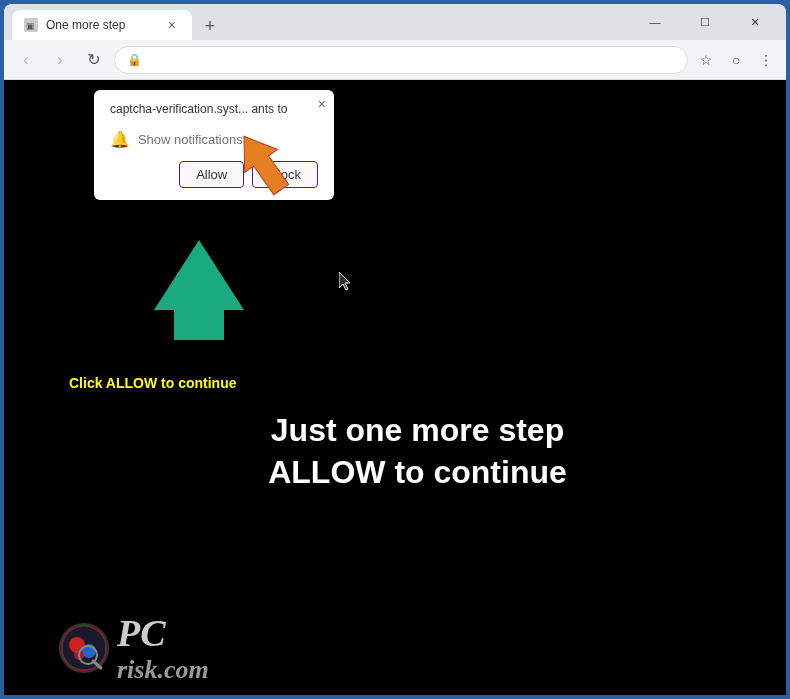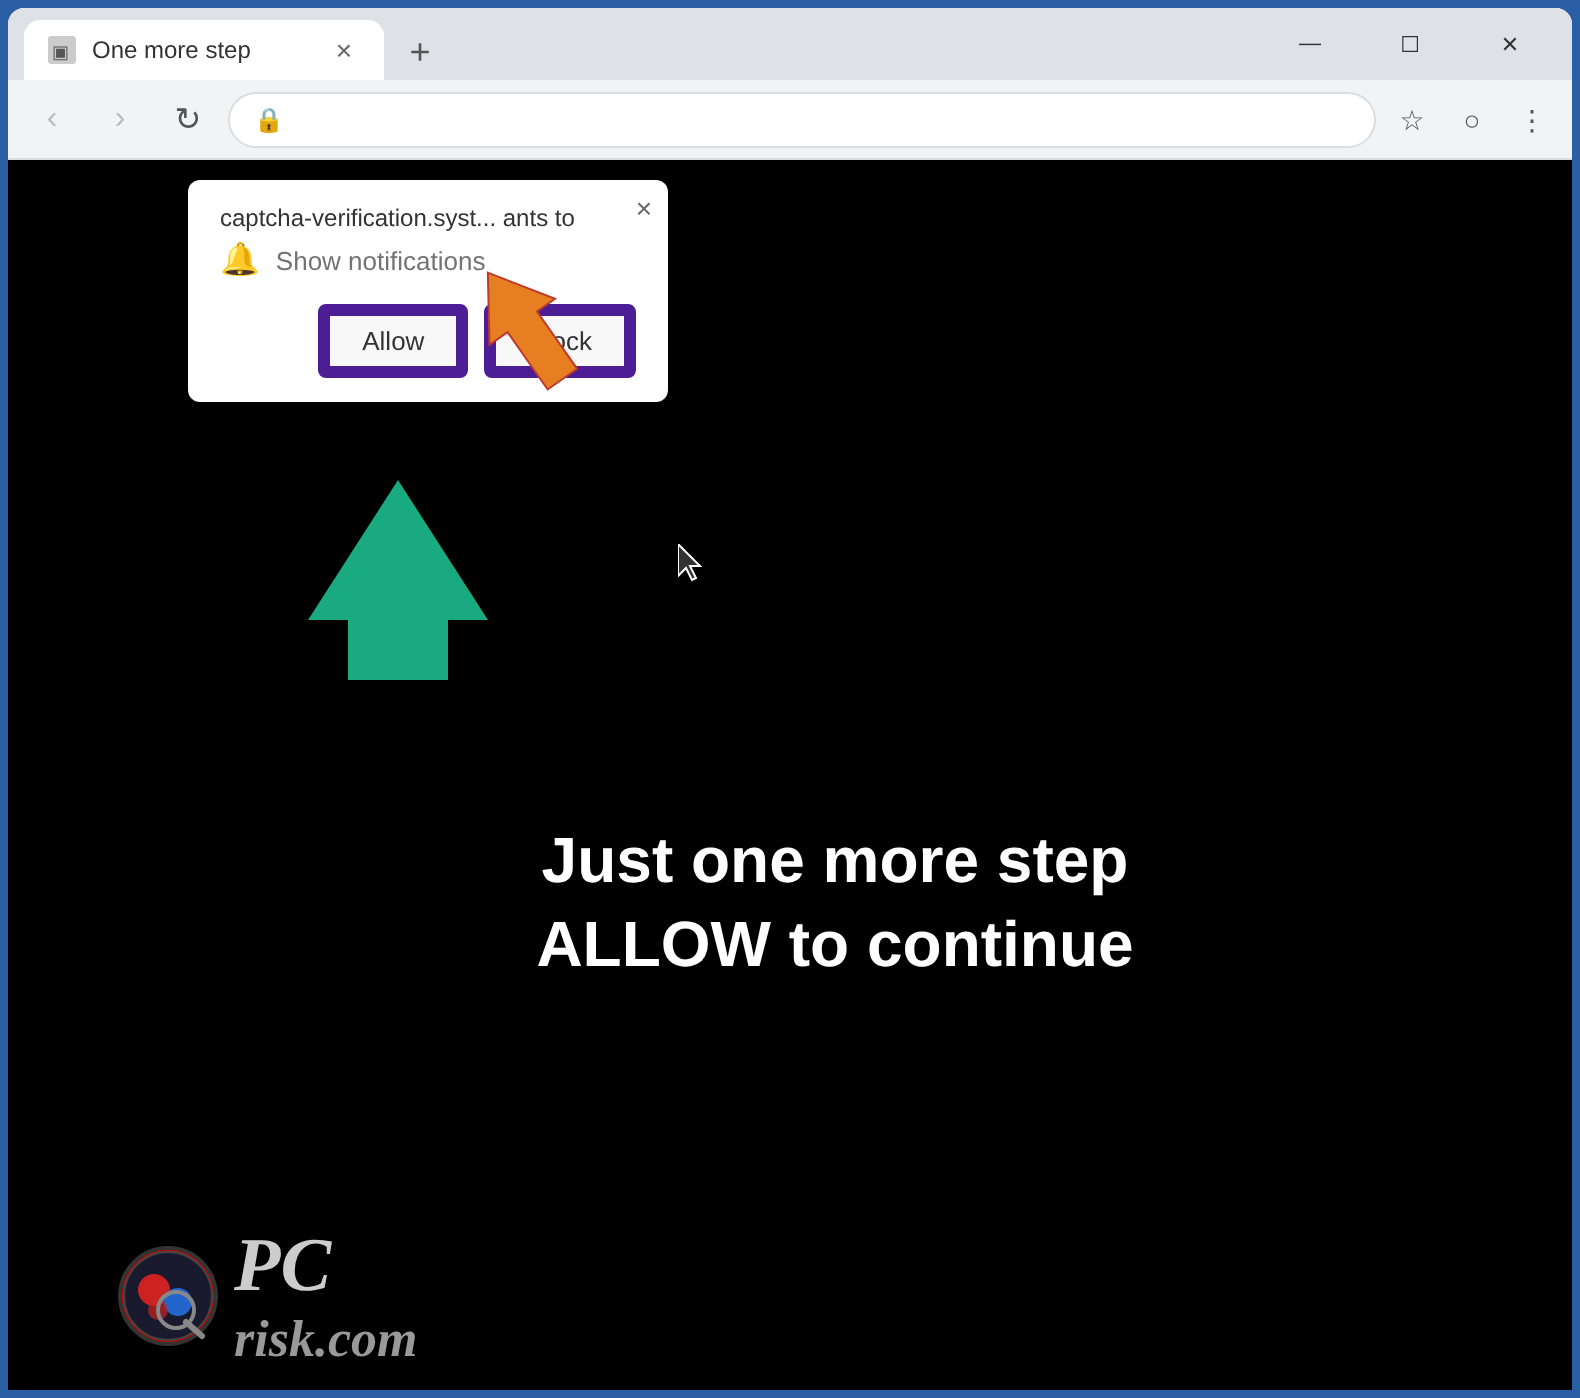--- a/index.html
+++ b/index.html
@@ -170,40 +170,40 @@
       position: absolute;
       top: 6px;
       right: 8px;
       cursor: pointer;
       color: #666;
       font-size: 14px;
     }
     .popup-site {
       font-size: 12px;
       color: #333;
-      margin-bottom: 4px;
+      margin-bottom: 14px;
       font-weight: 500;
     }
     .popup-notification-row {
       display: flex;
       align-items: center;
       gap: 8px;
       margin-bottom: 12px;
     }
     .bell-icon { font-size: 16px; color: #555; }
     .popup-show-text { font-size: 13px; color: #737373; }
     .popup-buttons {
       display: flex;
       justify-content: flex-end;
       gap: 8px;
     }
     .popup-btn {
       padding: 5px 16px;
       border-radius: 4px;
-      border: 6px solid #4c1d95;
+      border: 1px solid #4c1d95;
       background: #f8f8f8;
       font-size: 13px;
       cursor: pointer;
       color: #333;
     }
 
     
     .big-arrow-container {
       position: absolute;
       top: 160px;
@@ -362,20 +362,21 @@
       <div class="big-up-arrow"></div>
       <div class="big-up-arrow-stem"></div>
     </div>
 
     <div class="cursor">
       <svg width="14" height="20" viewBox="0 0 14 20">
         <path d="M0,0 L0,16 L4,12 L7,18 L9,17 L6,11 L11,11 Z" fill="#333" stroke="#fff" stroke-width="1"></path>
       </svg>
     </div>
 
+    <div class="click-allow-text">Click ALLOW to continue</div>
 
     <div class="main-heading">
       <h1>
         <span>Just one more step</span><br>
         <span>ALLOW to continue</span>
       </h1>
     </div>
 
     <div class="pcrisk-logo">
       <div class="pc-icon">

